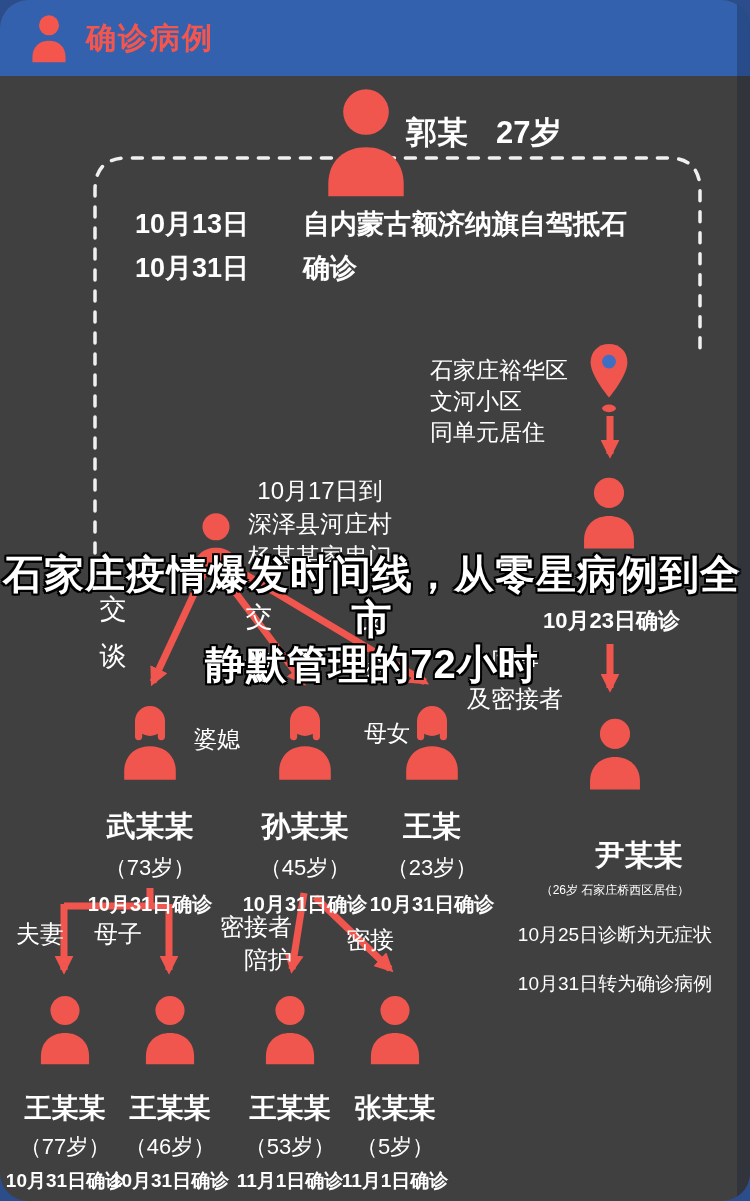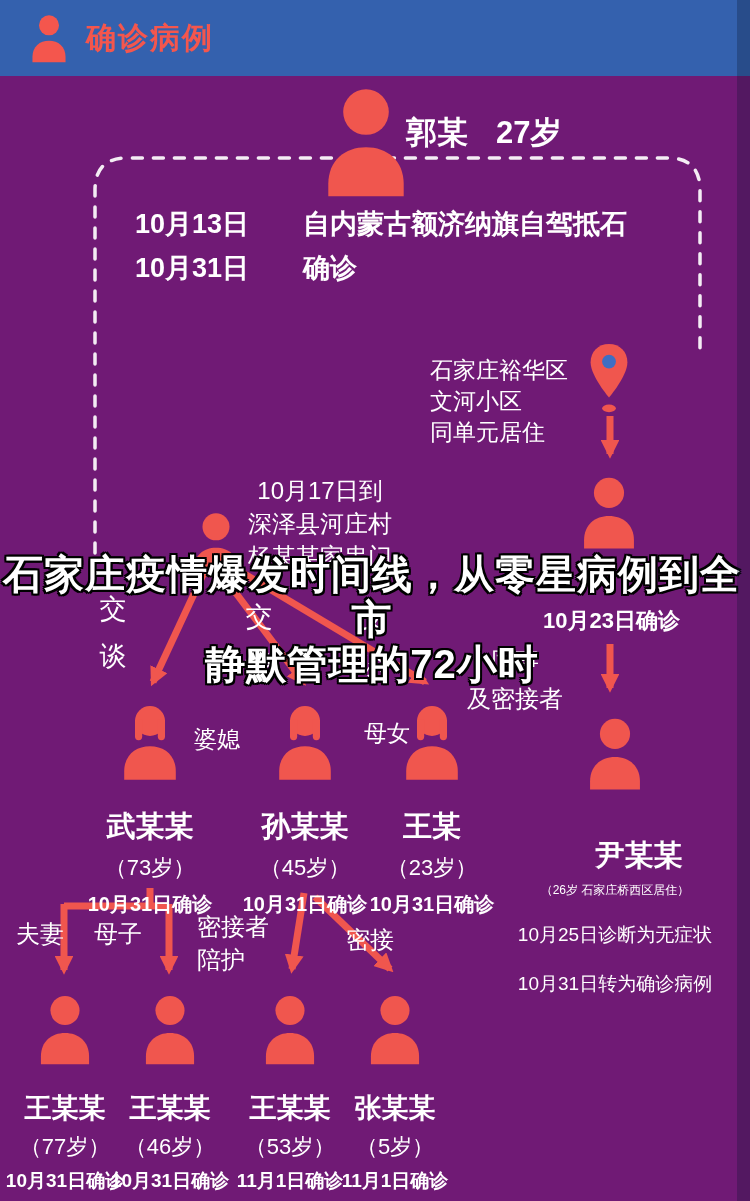--- a/index.html
+++ b/index.html
@@ -1,20 +1,21 @@
 <!DOCTYPE html>
 <html><head>
 <meta charset="utf-8">
 <style>
   * { margin:0; padding:0; box-sizing:border-box; }
   html,body { background:#2c4d8c; }
   .canvas {
     position:relative; width:750px; height:1201px; overflow:hidden;
-    background:#701a75; color:#fff;
+    background:#404040; color:#fff;
     font-family:"Liberation Sans", sans-serif;
+    border-radius:28px;
   }
   .abs { position:absolute; }
 
   
   .hdr {
     position:absolute; top:0; left:0; width:750px; height:76px;
     background:#3461ae; display:flex; align-items:center; gap:16px;
     padding-left:28px; z-index:20;
   }
   .hdr-title { color:#f4564d; font-size:30px; font-weight:bold; letter-spacing:2px; }
@@ -35,21 +36,21 @@
   .residence { position:absolute; left:430px; top:355px; font-size:23px; line-height:31px; z-index:10; }
   .visit { position:absolute; left:214px; top:474px; width:212px; text-align:center;
     font-size:24px; line-height:33px; z-index:10; }
   .vlabel { position:absolute; writing-mode:vertical-rl; text-orientation:upright;
     font-size:27px; letter-spacing:48px; z-index:10; }
   .confirm-date { position:absolute; left:543px; top:606px; font-size:22px; font-weight:bold; z-index:10; }
   .relation-block { position:absolute; left:448px; top:642px; width:134px; text-align:center;
     font-size:24px; line-height:38px; z-index:10; }
   .tag { position:absolute; font-size:23px; z-index:12; }
   .rel-label { position:absolute; font-size:24px; z-index:12; }
-  .care-block { position:absolute; left:197px; top:910px; width:88px; text-align:left;
+  .care-block { position:absolute; left:204px; top:910px; width:88px; text-align:right;
     font-size:24px; line-height:33px; z-index:12; }
 
   
   .card { position:absolute; display:flex; flex-direction:column; align-items:center;
     text-align:center; z-index:10; }
   .card .name { font-size:29px; font-weight:bold; margin-top:25px; }
   .card .age  { font-size:22px; margin-top:6px; }
   .card .cdate{ font-size:20px; font-weight:bold; margin-top:8px; }
   .g3 .name { font-size:27px; margin-top:24px; }
   .g3 .age  { font-size:22px; margin-top:6px; }

